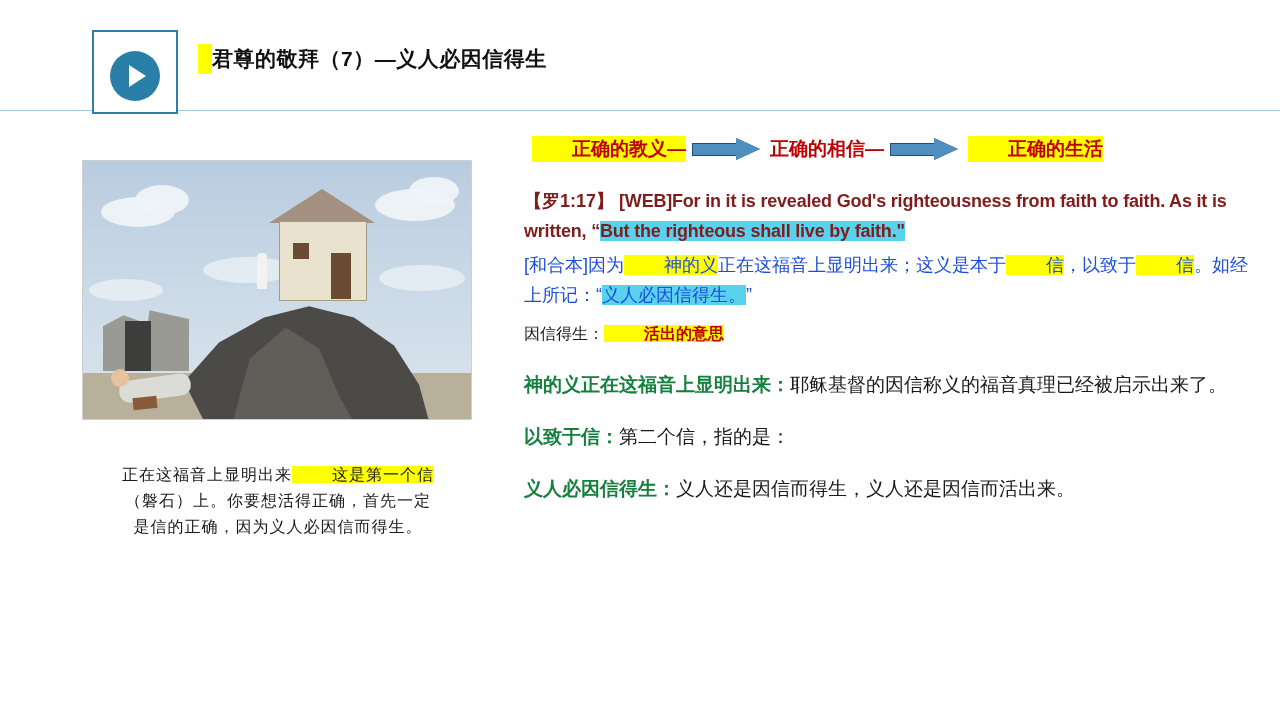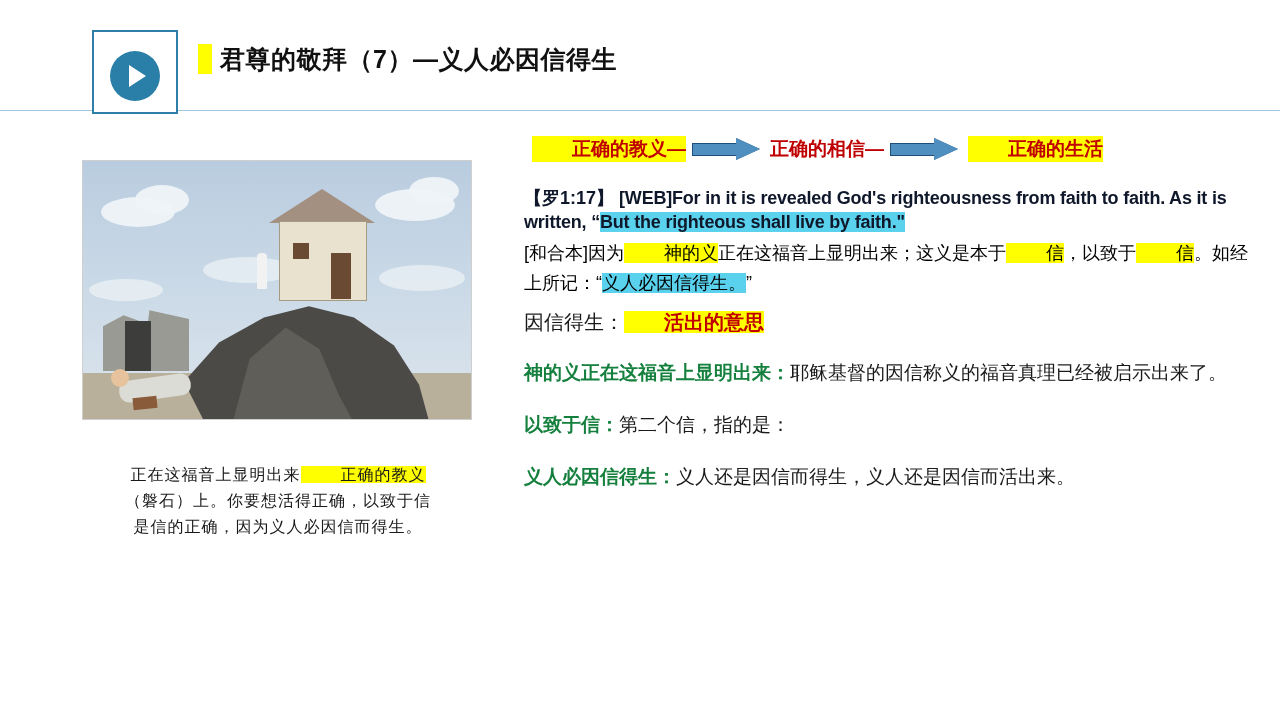--- a/index.html
+++ b/index.html
@@ -58,27 +58,26 @@
     display: flex;
     align-items: center;
   }
   .title-marker {
     display: inline-block;
     width: 14px;
     height: 30px;
     background: #ffff00;
   }
   .title-text {
-    font-size: 25px;
+    font-size: 21px;
     font-weight: bold;
     color: #111111;
     letter-spacing: 0.5px;
     line-height: 30px;
     white-space: nowrap;
-    margin-left: 8px;
   }
   .header-rule {
     position: absolute;
     left: 178px;
     top: 110px;
     width: 1102px;
     height: 1px;
     background: #9fc6dc;
   }
   .header-rule-left {
@@ -303,36 +302,36 @@
     border-left: 24px solid #4f8fbf;
     border-top: 11px solid transparent;
     border-bottom: 11px solid transparent;
     filter: drop-shadow(0px 0px 0.6px #1f4e79);
   }
 
   .verse {
     margin-top: 24px;
     font-size: 18px;
     font-weight: bold;
-    color: #0f172a;
-    line-height: 24px;
+    color: #7f1d1d;
+    line-height: 30px;
   }
   .verse .eng {
     font-family: "Liberation Sans", sans-serif;
     letter-spacing: -0.2px;
   }
   .verse-cn {
     margin-top: 4px;
     font-size: 18px;
-    color: #000000;
+    color: #1d4ed8;
     line-height: 30px;
   }
   .line-small {
     margin-top: 10px;
-    font-size: 20px;
+    font-size: 16px;
     color: #1a1a1a;
     line-height: 28px;
   }
   .red-bold { color: #c00000; font-weight: bold; }
   .blk { color: #1a1a1a; font-weight: normal; }
 
   .para {
     margin-top: 22px;
     font-size: 19px;
     line-height: 30px;
@@ -378,22 +377,22 @@
   <div class="ruin"></div>
   <div class="ruin-dark"></div>
   <div class="person">
     <div class="person-body"></div>
     <div class="person-head"></div>
     <div class="person-book"></div>
   </div>
 </div>
 
 <div class="caption">
-  <span>正在这福音上显明出来</span><span class="hl-yellow">正确的教义</span><br>
-  <span>（磐石）上。你要想活得正确，以致于信</span><br>
+  <span>正在这福音上显明出来</span><span class="hl-yellow">这是第一个信</span><br>
+  <span>（磐石）上。你要想活得正确，首先一定</span><br>
   <span>是信的正确，因为义人必因信而得生。</span>
 </div>
 
 <div class="right">
 
   <div class="flow">
     <span class="flow-item hl-yellow">正确的教义—</span>
     <span class="arrow">
       <span class="shaft"></span>
         <span class="head"></span>

